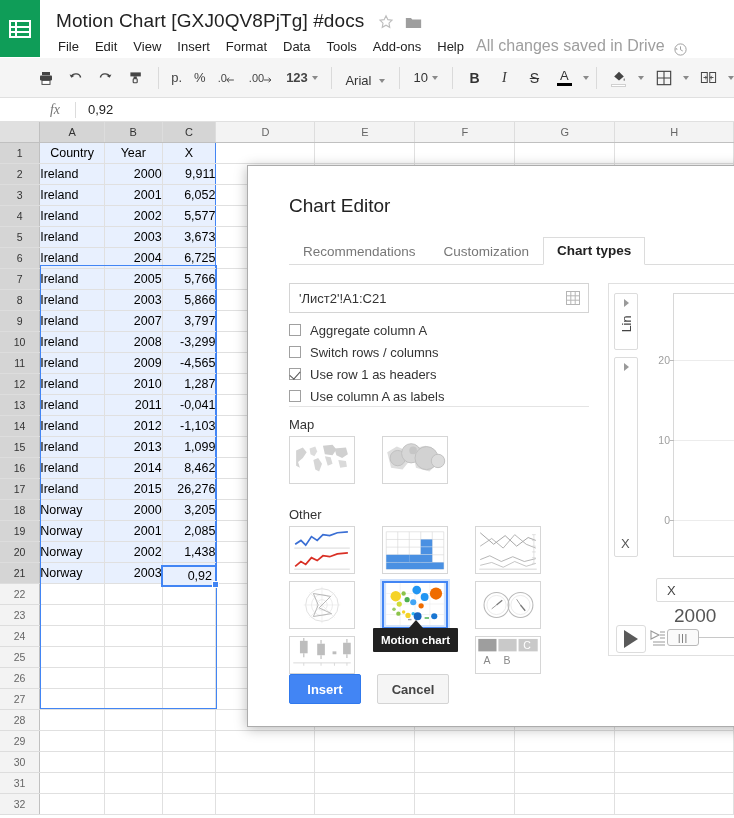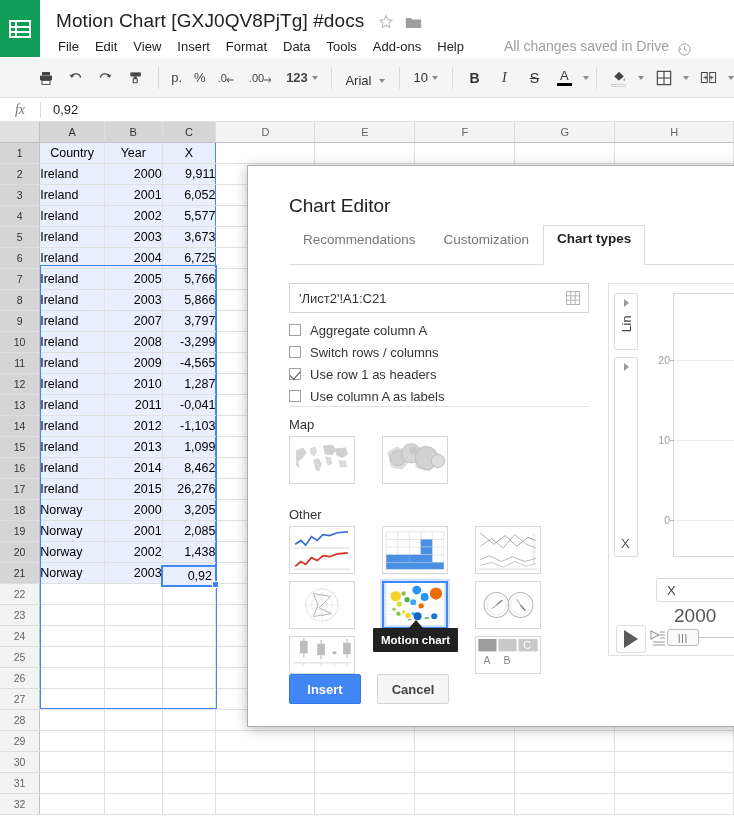--- a/index.html
+++ b/index.html
@@ -49,21 +49,21 @@
 
   .menu-row {
     position:absolute; left:56px; top:36px; height:20px;
     display:flex; align-items:center;
   }
   .menu-item {
     font-size:13px; color:#222; padding:2px 8px; cursor:default; white-space:nowrap;
   }
   .menu-item:first-child { padding-left:2px; }
   .save-status {
-    font-size:14px; color:#9e9e9e; margin-left:32px; white-space:nowrap;
+    font-size:16px; color:#9e9e9e; margin-left:4px; white-space:nowrap;
   }
   .history-icon { margin-left:8px; width:15px; height:15px; position:relative; top:3px; }
 
   
   .toolbar {
     position:absolute; left:0; top:58px; width:734px; height:40px;
     background:#f5f5f5; border-bottom:1px solid #e0e0e0;
     display:flex; align-items:center;
   }
   .tb-group { display:flex; align-items:center; height:40px; }
@@ -84,21 +84,21 @@
   }
   .size-box {
     width:52px; height:26px; display:flex; align-items:center; justify-content:space-between;
     padding:0 7px; font-size:13px; color:#333;
   }
 
   
   .formula-bar {
     position:absolute; left:0; top:98px; width:734px; height:24px;
     background:#fff; border-bottom:1px solid #e0e0e0;
-    display:flex; align-items:center;
+    display:flex; align-items:center;padding-left:35px;
   }
   .fx-label {
     width:40px; text-align:center; font-size:14px; color:#757575;
     font-family:"Liberation Serif", serif; font-style:italic;
   }
   .fx-div { width:1px; height:16px; background:#dcdcdc; }
   .fx-value { padding-left:12px; font-size:13px; color:#222; }
 
   
   .sheet { position:absolute; left:0; top:122px; width:734px; height:696px; background:#fff; overflow:hidden; }
@@ -155,21 +155,21 @@
     position:absolute; left:41px; top:29px; font-size:19px; color:#222;
   }
   .tabs {
     position:absolute; left:41px; top:71px; width:475px; height:28px;
     display:flex; align-items:flex-end;
   }
   .tabs:after {
     content:""; position:absolute; left:0; bottom:0; width:475px; height:1px; background:#dcdcdc;
   }
   .tab {
-    padding:5px 13px 18px 13px; font-size:13.5px; color:#777;
+    padding:5px 13px 6px 13px; font-size:13.5px; color:#777;
     border:1px solid transparent; border-bottom:none; position:relative; z-index:2;
     cursor:default; white-space:nowrap;
   }
   .tab.active {
     color:#222; font-weight:bold; background:#fff;
     border:1px solid #dcdcdc; border-bottom:1px solid #fff;
   }
 
   .range-input {
     position:absolute; left:41px; top:117px; width:300px; height:30px;

